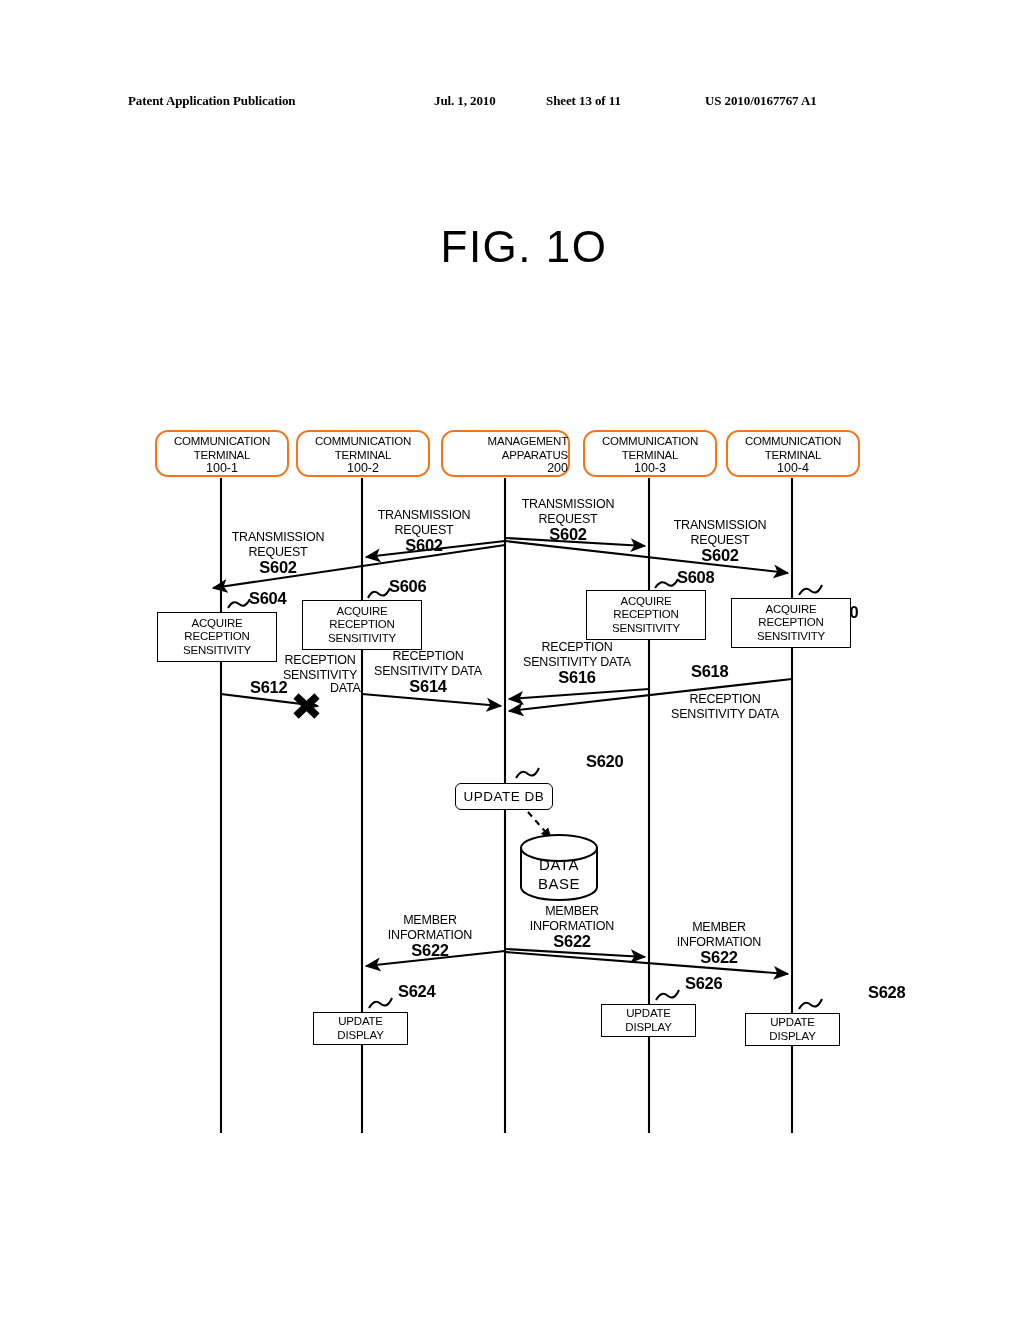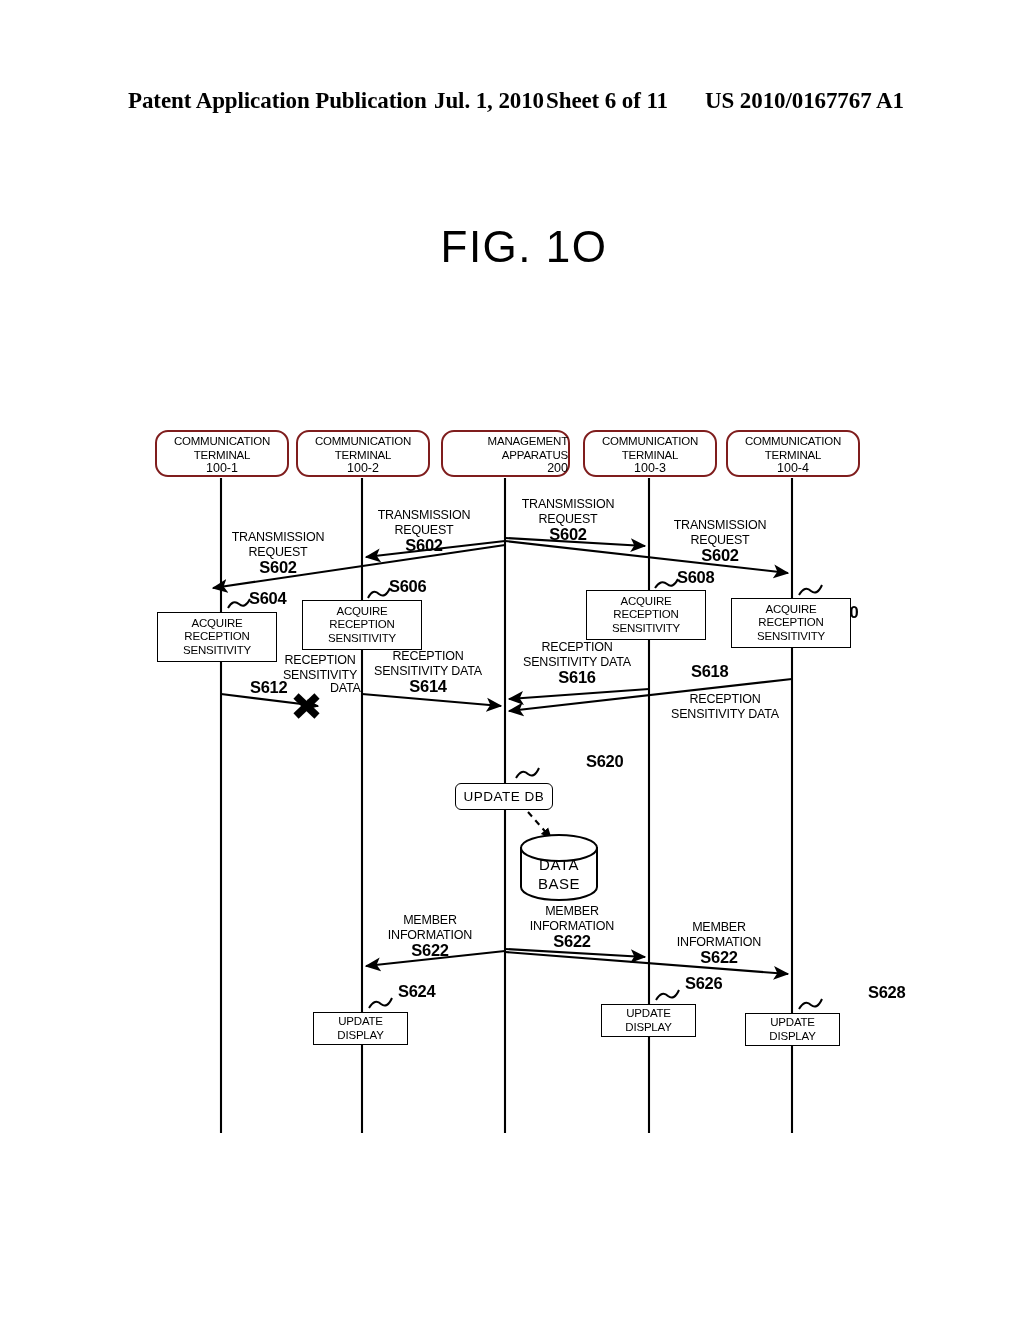--- a/index.html
+++ b/index.html
@@ -17,21 +17,21 @@
   }
   
   #page-header {
     position: absolute;
     top: 88px;
     left: 0;
     width: 1024px;
     height: 26px;
     font-family: "Liberation Serif", serif;
     font-weight: bold;
-    font-size: 23px;
+    font-size: 13px;
     letter-spacing: -0.1px;
     white-space: nowrap;
   }
   #page-header .hdr-cell {
     position: absolute;
     top: 0;
     line-height: 26px;
   }
   #hdr-pub   { left: 128px; }
   #hdr-date  { left: 434px; }
@@ -61,21 +61,21 @@
   #diagram svg {
     position: absolute;
     left: 0;
     top: 0;
   }
 
   
   .head-box {
     position: absolute;
     box-sizing: border-box;
-    border: 2px solid #7f1d1d;
+    border: 2px solid #f97316;
     border-radius: 13px;
     background: #fff;
     text-align: center;
     font-size: 11.5px;
     line-height: 13.5px;
     letter-spacing: -0.2px;
     padding-top: 3px;
     white-space: nowrap;
   }
   .head-box .l3 { font-size: 12.5px; letter-spacing: 0px; }
@@ -115,21 +115,21 @@
   }
   .lbl.msg { font-size: 12.5px; }
   .lbl.center { transform: translateX(-50%); }
 </style>
 </head>
 <body>
 
 <div id="page-header">
   <span class="hdr-cell" id="hdr-pub">Patent Application Publication</span>
   <span class="hdr-cell" id="hdr-date">Jul. 1, 2010</span>
-  <span class="hdr-cell" id="hdr-sheet">Sheet 6 of 11</span>
+  <span class="hdr-cell" id="hdr-sheet">Sheet 13 of 11</span>
   <span class="hdr-cell" id="hdr-num">US 2010/0167767 A1</span>
 </div>
 
 <div id="fig-title">FIG. 1O</div>
 
 <div id="diagram">
 
   <svg width="1024" height="1320">
     <defs>
       <marker id="ah" viewBox="0 0 10 10" refX="9.2" refY="5" markerWidth="7.5" markerHeight="7.5" orient="auto-start-reverse">

